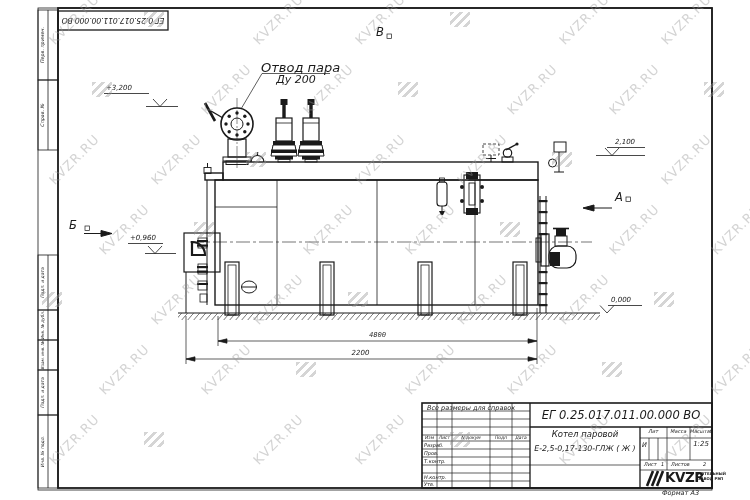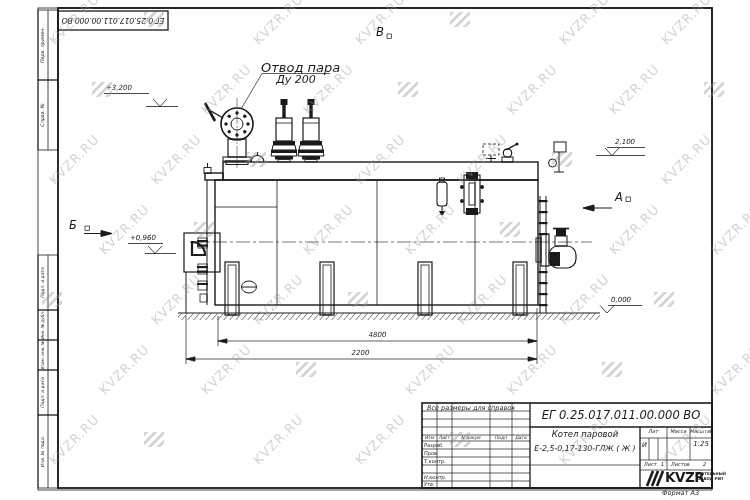--- a/index.html
+++ b/index.html
@@ -314,21 +314,21 @@
 
 <span class="lbl" style="left:106px;top:85px;font-size:7px;">+3,200</span>
 <span class="lbl" style="left:615px;top:139px;font-size:7px;">2,100</span>
 <span class="lbl" style="left:130px;top:235px;font-size:7px;font-style:italic;">+0,960</span>
 <span class="lbl" style="left:611px;top:297px;font-size:7px;">0,000</span>
 
 <span class="lbl" style="left:376px;top:26px;font-size:11.5px;">В</span>
 <span class="lbl" style="left:615px;top:191px;font-size:11.5px;">А</span>
 <span class="lbl" style="left:69px;top:219px;font-size:11.5px;">Б</span>
 
-<span class="lbl ctr" style="left:355px;top:332px;width:45px;font-size:7px;">4800</span>
+<span class="lbl ctr" style="left:355px;top:332px;width:45px;font-size:7px;font-family:Liberation Mono, monospace;">4800</span>
 <span class="lbl ctr" style="left:338px;top:350px;width:45px;font-size:7px;">2200</span>
 
 <span class="lbl" style="left:427px;top:390px;font-size:6.5px;margin-top:15px;">Все размеры для справок</span>
 
 <span class="lbl ctr" style="left:530px;top:403px;width:182px;height:24px;line-height:24px;font-size:11.5px;">ЕГ 0.25.017.011.00.000  ВО</span>
 <span class="lbl ctr" style="left:535px;top:430px;width:100px;font-size:8.5px;">Котел паровой</span>
 <span class="lbl ctr" style="left:531px;top:445px;width:108px;font-size:7.8px;">Е-2,5-0,17-130-ГЛЖ ( Ж )</span>
 
 <span class="lbl ctr" style="left:422px;top:435.5px;width:15px;font-size:4.5px;">Изм</span>
 <span class="lbl ctr" style="left:437px;top:435.5px;width:15px;font-size:4.5px;">Лист</span>

